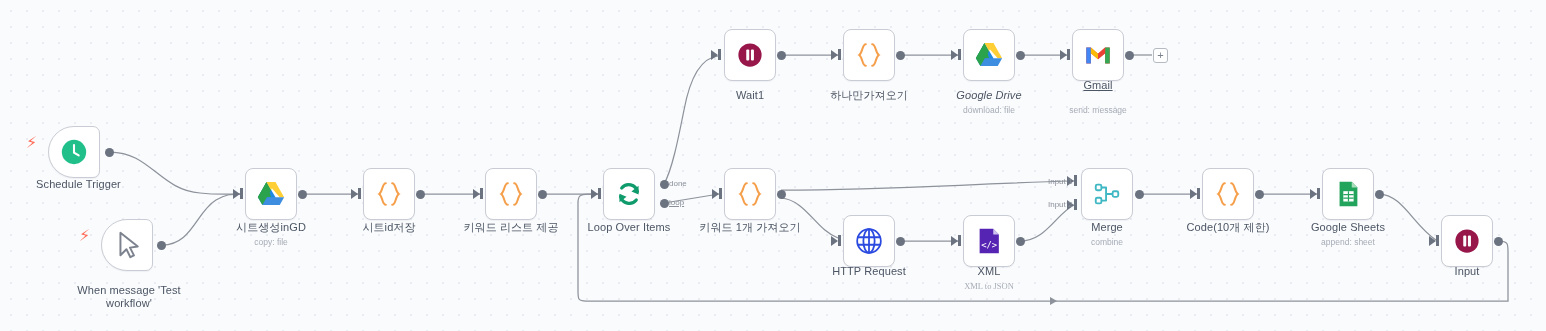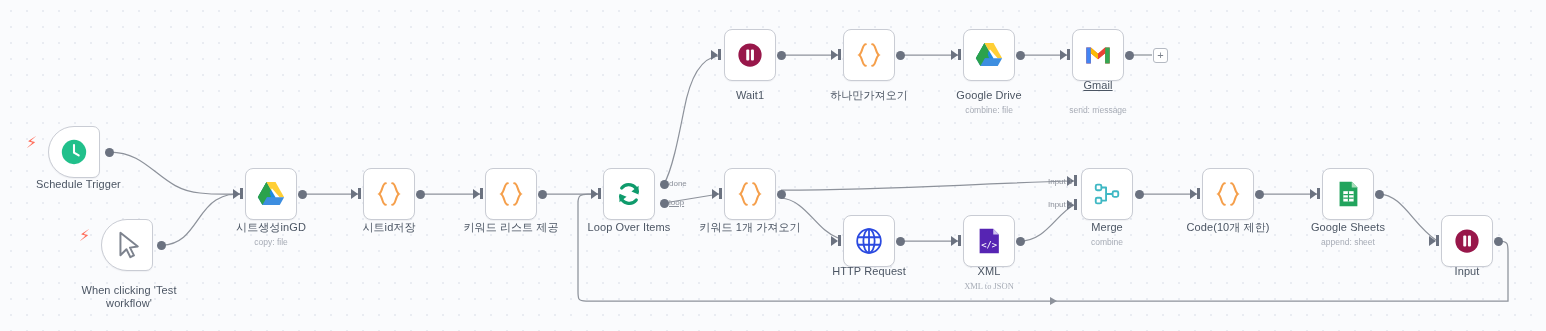--- a/index.html
+++ b/index.html
@@ -159,21 +159,21 @@
       </div>
       <div class="nlabel" style="left: 0px; top: 178px; width: 148px; padding-left: 9px;">Schedule Trigger</div>
       <span class="bolt" style="left: 26px; top: 135px;">⚡</span>
       <div class="node trigger" style="left: 101px; top: 219px;">
         <span>
           <svg class="glyph" viewBox="0 0 32 32">
             <path d="M9 3 L9 27 L15.4 20.6 L19.6 29 L23.4 27.1 L19.2 18.8 L27.5 17.6 Z" fill="#fff" stroke="#7d838e" stroke-width="2.1" stroke-linejoin="round"></path>
           </svg>
         </span>
       </div>
-      <div class="nlabel" style="left: 55px; top: 284px; width: 148px;">When clicking 'Test
+      <div class="nlabel" style="left: 55px; top: 284px; width: 148px;">When message 'Test
 workflow'</div>
       <span class="bolt" style="left: 79px; top: 228px;">⚡</span>
       <div class="node" style="left: 245px; top: 168px;">
         <span>
           <svg class="glyph" viewBox="0 0 32 32">
             <path d="M11.2 3.2 L20.8 3.2 L30 19.4 L25.2 19.4 Z" fill="#ffcf35"></path>
             <path d="M11.2 3.2 L20.8 19.4 L16 27.8 L2 19.4 Z" fill="#1f8ae0" transform="translate(0,0)"></path>
             <path d="M11.2 3.2 L2 19.4 L16 19.4 Z" fill="#2ba24c"></path>
             <path d="M2 19.4 L30 19.4 L25.3 27.8 L6.8 27.8 Z" fill="#3d8ee0"></path>
             <path d="M11.2 3.2 L2 19.4 L6.8 27.8 L16 11.6 Z" fill="#2ba24c"></path>
@@ -245,22 +245,22 @@
           <svg class="glyph" viewBox="0 0 32 32">
             <path d="M11.2 3.2 L20.8 3.2 L30 19.4 L25.2 19.4 Z" fill="#ffcf35"></path>
             <path d="M11.2 3.2 L20.8 19.4 L16 27.8 L2 19.4 Z" fill="#1f8ae0" transform="translate(0,0)"></path>
             <path d="M11.2 3.2 L2 19.4 L16 19.4 Z" fill="#2ba24c"></path>
             <path d="M2 19.4 L30 19.4 L25.3 27.8 L6.8 27.8 Z" fill="#3d8ee0"></path>
             <path d="M11.2 3.2 L2 19.4 L6.8 27.8 L16 11.6 Z" fill="#2ba24c"></path>
             <path d="M20.8 3.2 L11.2 3.2 L16 11.6 Z" fill="#ffcf35"></path>
           </svg>
         </span>
       </div>
-      <div class="nlabel" style="left: 915px; top: 89px; width: 148px;">Google Drive</div>
-      <div class="nsub" style="left: 915px; top: 105px; width: 148px;">combine: file</div>
+      <div class="nlabel" style="left: 915px; top: 89px; width: 148px; font-style: italic;">Google Drive</div>
+      <div class="nsub" style="left: 915px; top: 105px; width: 148px;">download: file</div>
       <div class="node" style="left: 1072px; top: 29px;">
         <span>
           <svg class="glyph" viewBox="0 0 32 32">
             <path d="M3.5 8 L3.5 25 L8.4 25 L8.4 14.2 L16 20.4 L23.6 14.2 L23.6 25 L28.5 25 L28.5 8 L23.6 8 L16 14.6 L8.4 8 Z" fill="#ea4335"></path>
             <path d="M3.5 8 L8.4 8 L8.4 25 L3.5 25 Z" fill="#4285f4"></path>
             <path d="M23.6 8 L28.5 8 L28.5 25 L23.6 25 Z" fill="#34a853"></path>
             <path d="M8.4 8 L16 14.6 L16 20.4 L8.4 14.2 Z" fill="#fbbc05"></path>
             <path d="M23.6 8 L16 14.6 L16 20.4 L23.6 14.2 Z" fill="#ea4335"></path>
           </svg>
         </span>

